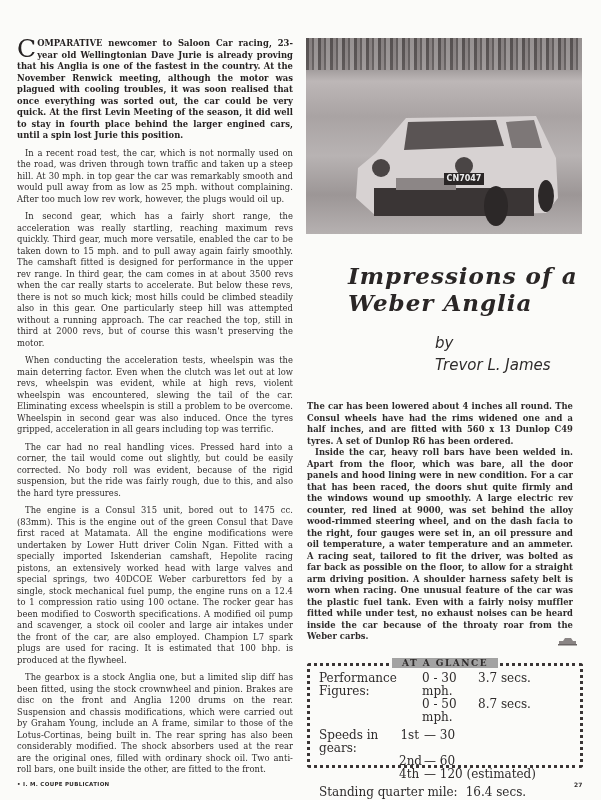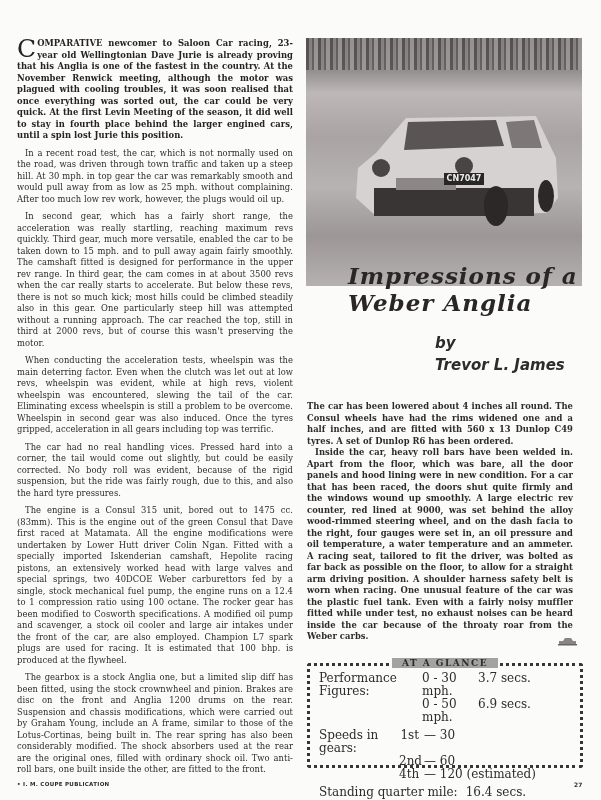--- a/index.html
+++ b/index.html
@@ -20,21 +20,21 @@
   .col-left { left: 17px; top: 38px; width: 276px; }
   .col-right { left: 307px; top: 401px; width: 276px; }
   .col p { margin: 0 0 6px 0; text-indent: 8px; hyphens: auto; }
   .col-right p { margin: 0 10px 0 0; font-weight: bold; }
   .col p.lead { text-indent: 0; font-weight: bold; color: #262222; }
   .dropcap {
     float: left; font-size: 25px; line-height: 20px;
     margin: 1px 1px 0 0; font-family: "DejaVu Serif", serif; font-weight: normal;
   }
   .photo {
-    position: absolute; left: 306px; top: 38px; width: 276px; height: 248px;
+    position: absolute; left: 306px; top: 38px; width: 276px; height: 196px;
     background: linear-gradient(180deg, #6e6868 0%, #8f8a8a 12%, #bdb7b7 22%, #a9a3a3 40%, #b8b3b3 60%, #9c9696 80%, #b6b1b1 100%);
     overflow: hidden;
   }
   .photo .crowd {
     position: absolute; left: 0; top: 0; width: 100%; height: 32px;
     background: repeating-linear-gradient(90deg, #4f4a4a 0 3px, #8a8484 3px 6px, #5d5858 6px 8px, #a09b9b 8px 12px);
     opacity: 0.8;
   }
   .photo .car-body {
     position: absolute; left: 40px; top: 60px; width: 215px; height: 130px;
@@ -46,21 +46,21 @@
   }
   .title-block { position: absolute; left: 305px; top: 262px; width: 296px; }
   .headline {
     margin: 0; padding-left: 43px;
     font-family: "DejaVu Serif", serif; font-style: italic; font-weight: bold;
     font-size: 23px; line-height: 27px; color: #2a2626; letter-spacing: 1px;
   }
   .byline {
     margin: 16px 0 0 130px;
     font-family: "DejaVu Sans", sans-serif; font-style: italic;
-    font-size: 15px; line-height: 22px; color: #2e2b2b; font-weight: bold;
+    font-size: 15px; line-height: 22px; color: #2e2b2b;
   }
   .end-mark { position: absolute; left: 557px; top: 636px; width: 20px; height: 10px; }
   .glance {
     position: absolute; left: 307px; top: 658px; width: 276px; height: 110px;
     box-sizing: border-box;
   }
   .glance-title {
     position: absolute; left: 0; right: 0; top: 0; text-align: center;
     font-size: 9px; font-weight: bold; letter-spacing: 1.5px; line-height: 11px;
   }
@@ -138,21 +138,21 @@
   <div class="glance-title"><span>AT A GLANCE</span></div>
   <div class="glance-inner">
     <div class="grow">
       <span class="lbl">Performance Figures:</span>
       <span class="v1">0 - 30 mph.</span>
       <span>3.7 secs.</span>
     </div>
     <div class="grow">
       <span class="lbl"></span>
       <span class="v1">0 - 50 mph.</span>
-      <span>6.9 secs.</span>
+      <span>8.7 secs.</span>
     </div>
     <div class="gears">
       <div class="grow">
         <span class="lbl">Speeds in gears:</span>
         <span class="g">1st</span>
         <span>— 30</span>
       </div>
       <div class="grow">
         <span class="lbl"></span>
         <span class="g">2nd</span>

